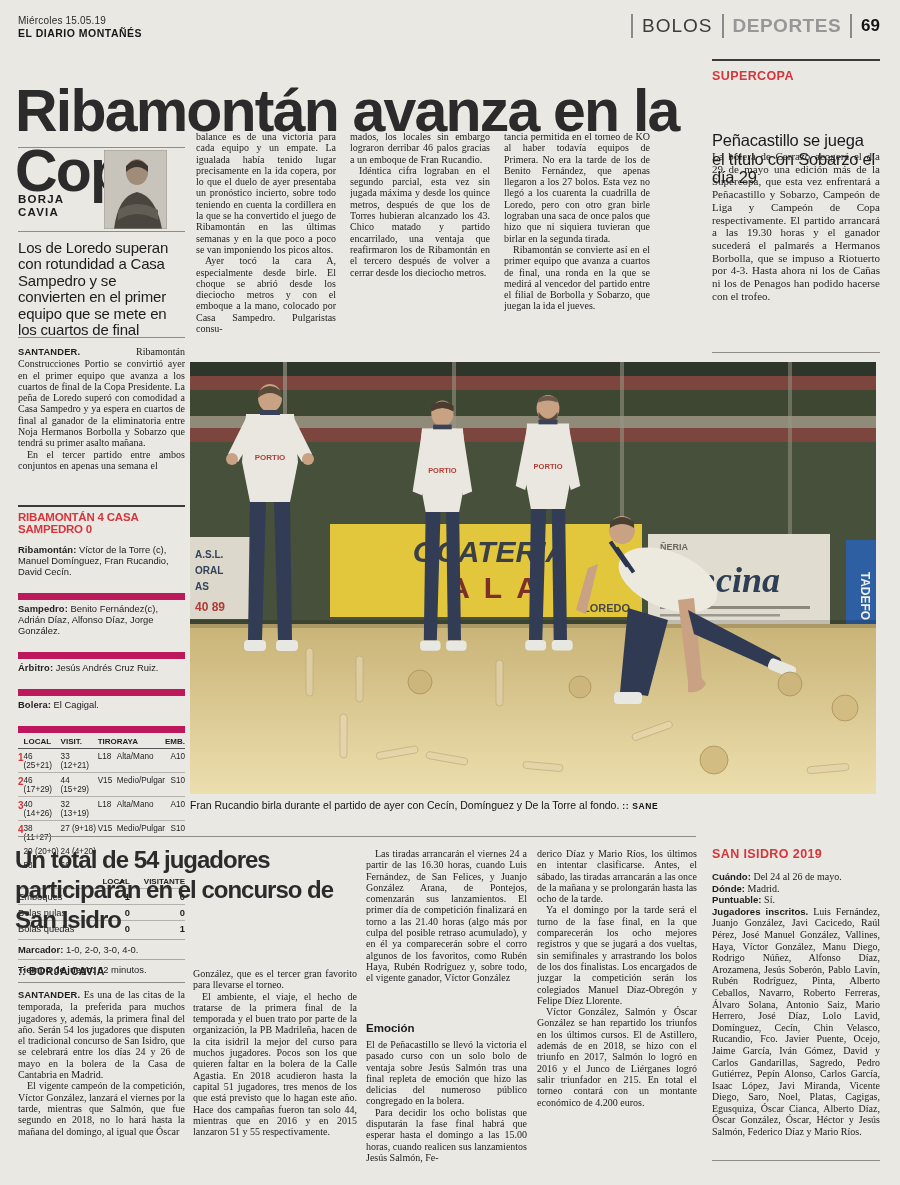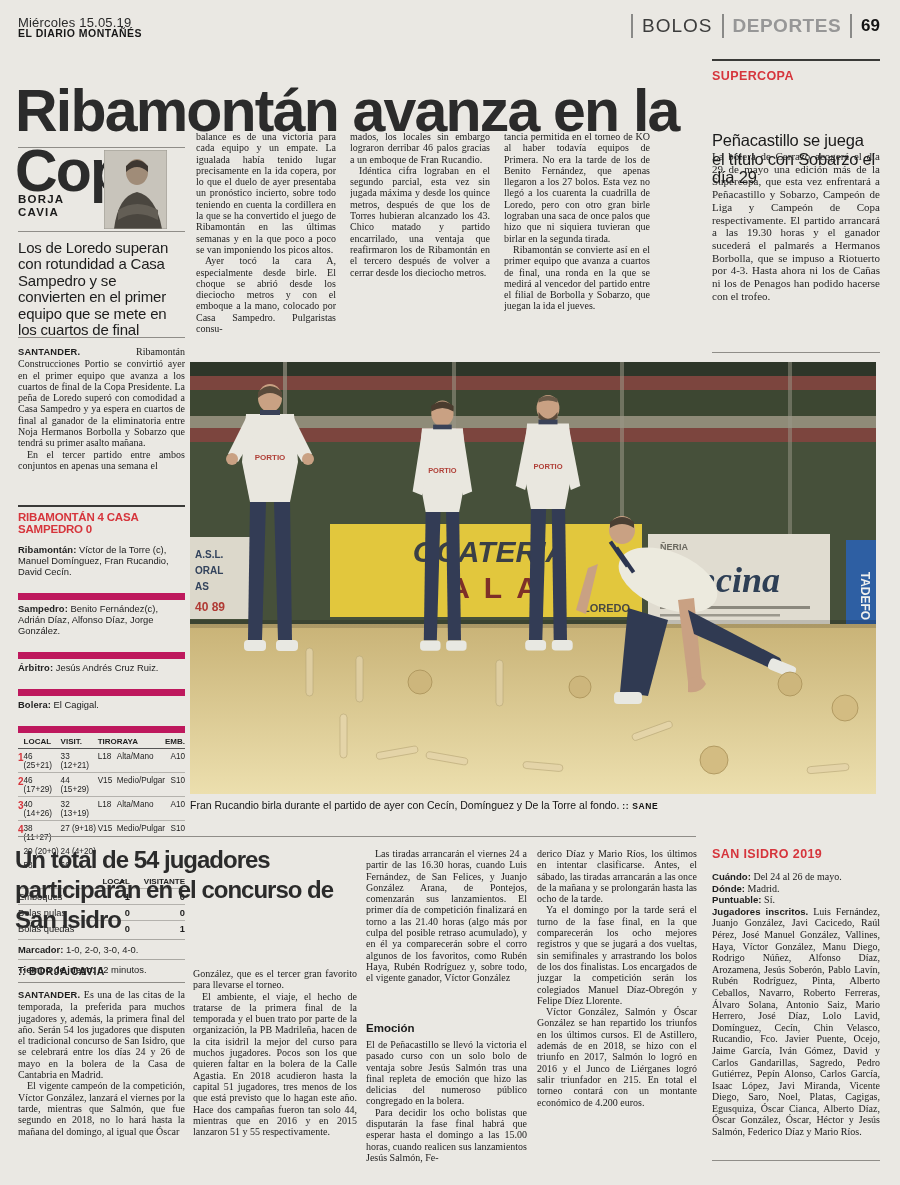--- a/index.html
+++ b/index.html
@@ -3,21 +3,21 @@
 <meta charset="utf-8">
 <style>
   html,body{margin:0;padding:0;background:#c9c7c3;}
   .page{position:relative;width:900px;height:1185px;background:#eae8e3;overflow:hidden;
         font-family:"Liberation Sans",sans-serif;color:#1e1e1e;}
   .abs{position:absolute;}
   .rule{position:absolute;height:1px;background:#8f8d88;}
   .rule-dark{position:absolute;height:2px;background:#3a3a38;}
 
   
-  .date{left:18px;top:15px;font-size:13px;color:#2a2a2a;letter-spacing:.2px;}
+  .date{left:18px;top:15px;font-size:10px;color:#2a2a2a;letter-spacing:.2px;}
   .masthead{left:18px;top:27px;font-size:10.5px;font-weight:700;letter-spacing:.5px;color:#171717;}
   .section-block{right:20px;top:14px;display:flex;align-items:center;gap:9px;}
   .vbar{width:2px;height:24px;background:#8a8a88;}
   .sec1{font-size:19px;color:#3c3c3c;letter-spacing:1px;}
   .sec2{font-size:19px;font-weight:700;color:#979797;letter-spacing:.5px;}
   .pageno{font-size:17px;font-weight:700;color:#141414;}
 
   
   .main-headline{left:15px;top:81px;width:700px;font-size:59px;font-weight:700;
     letter-spacing:-1.8px;color:#2b2b2b;line-height:1.02;}

